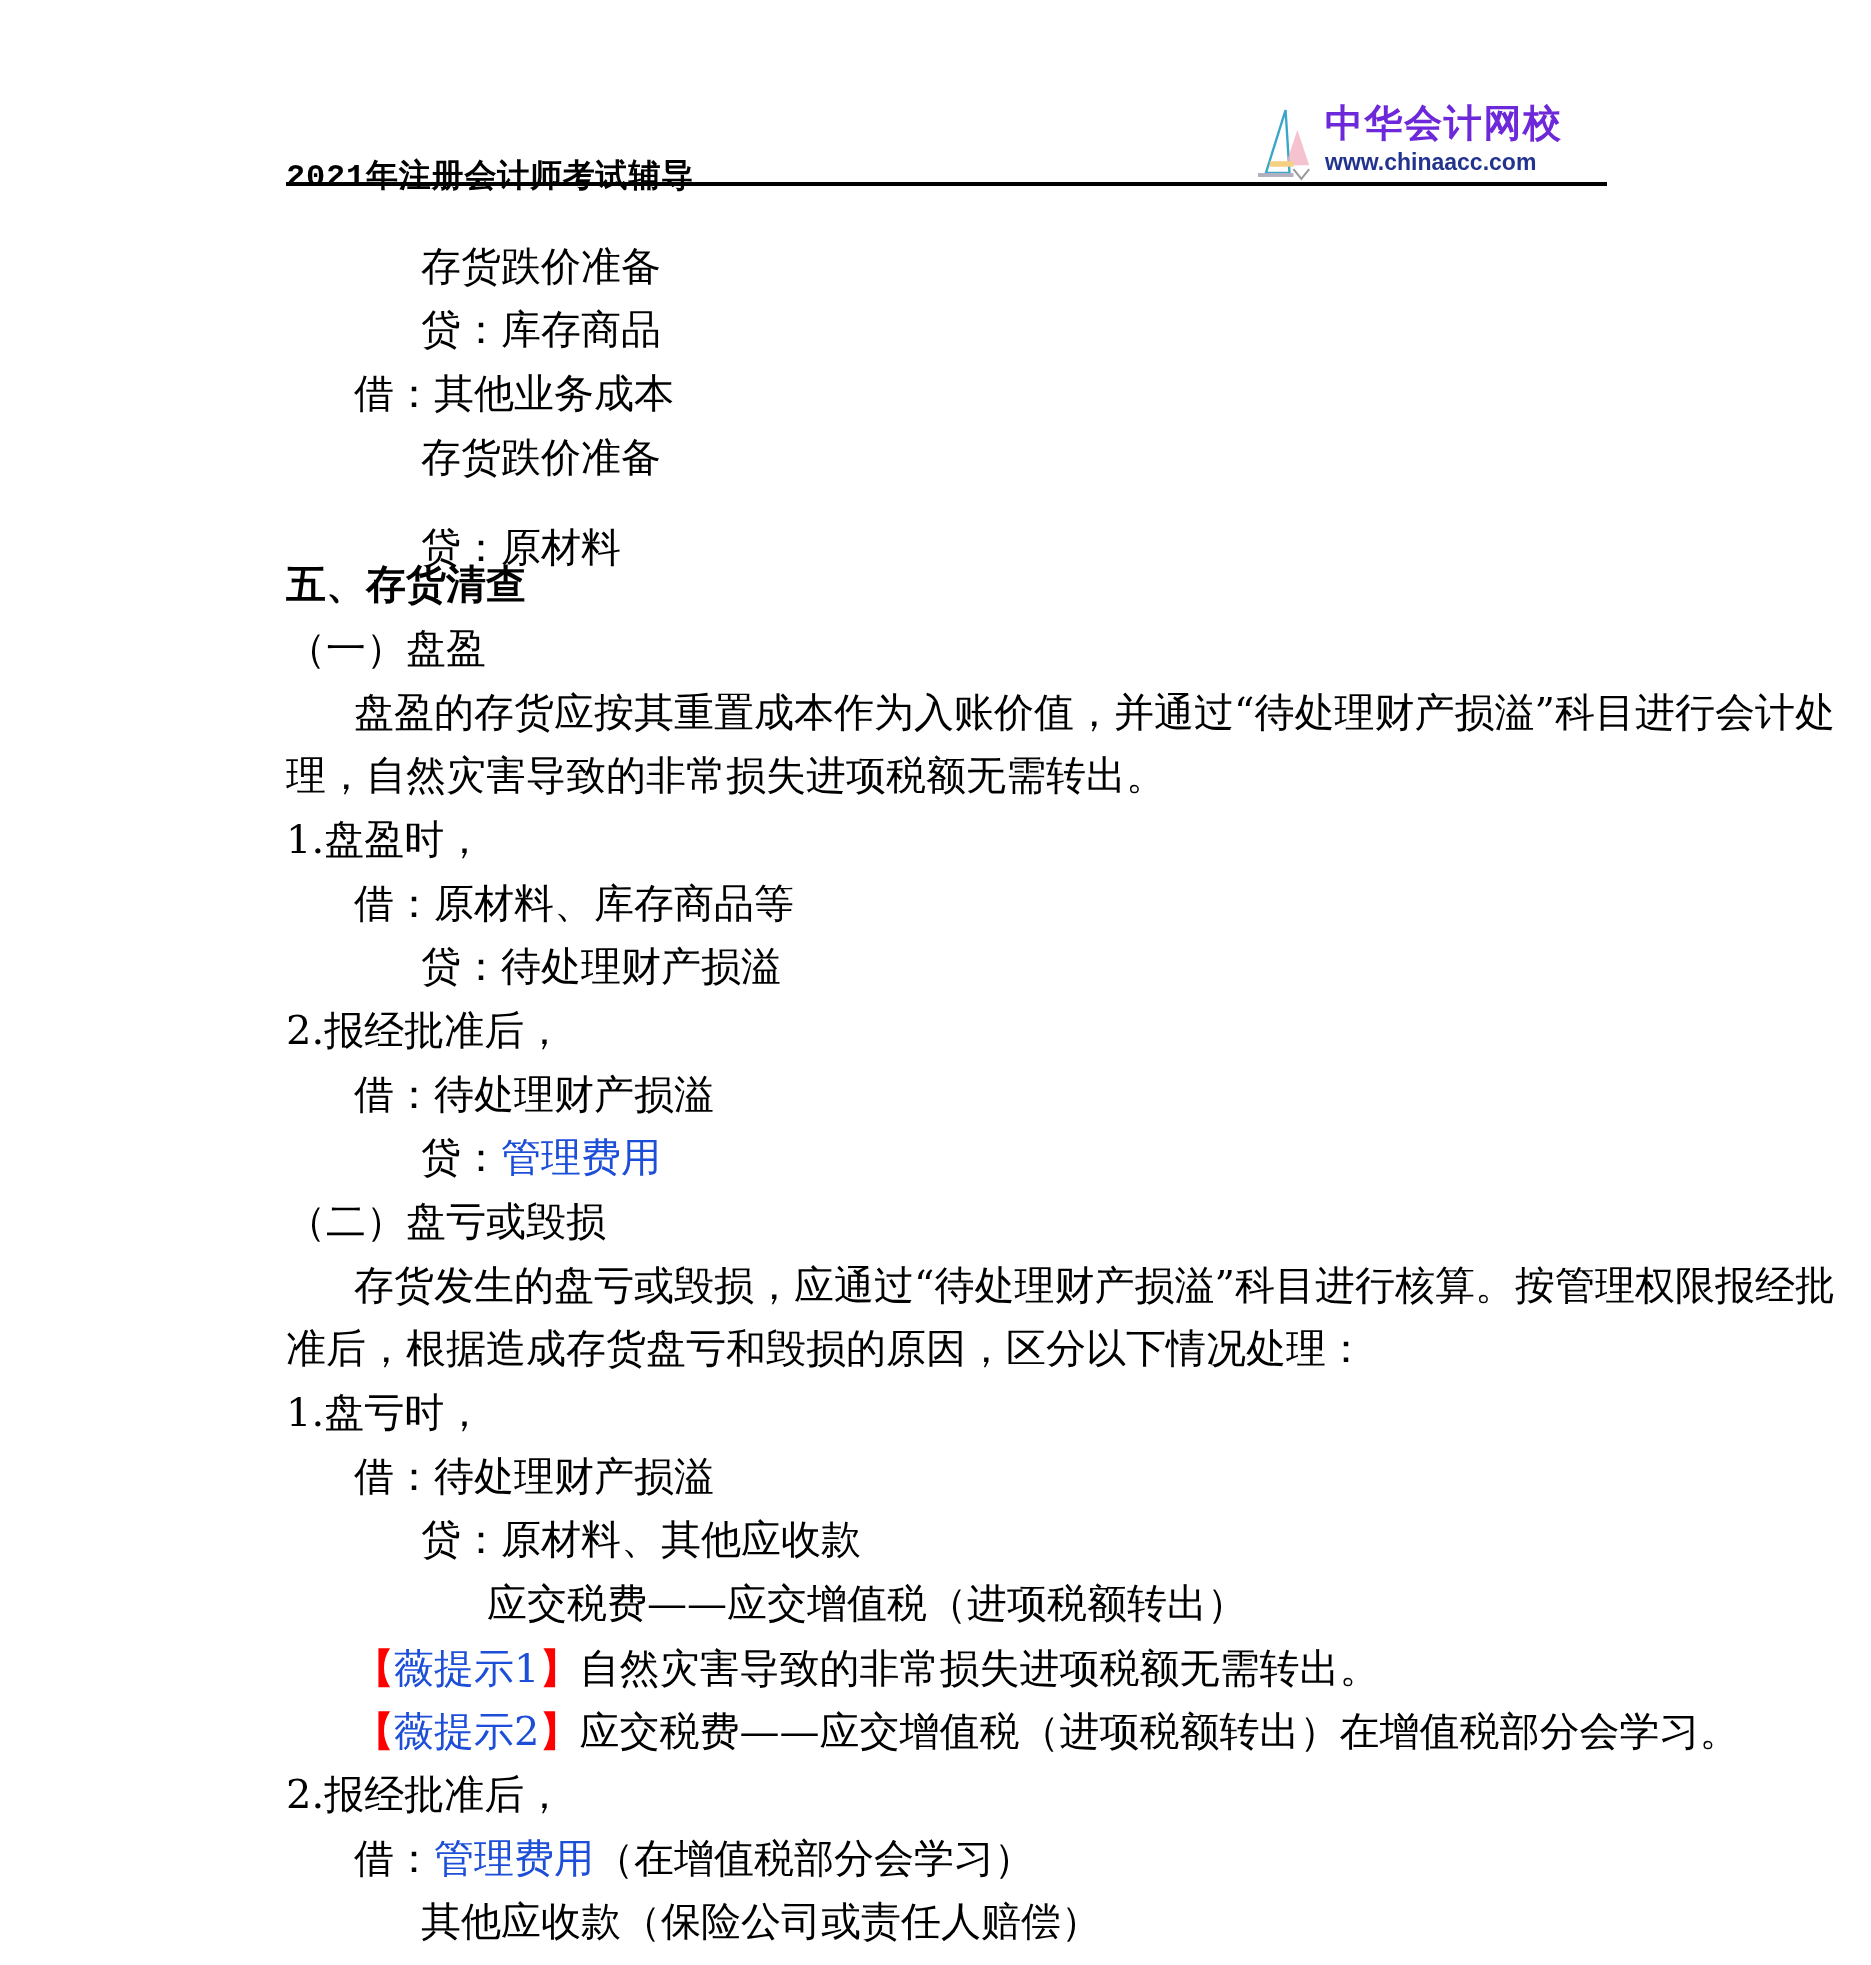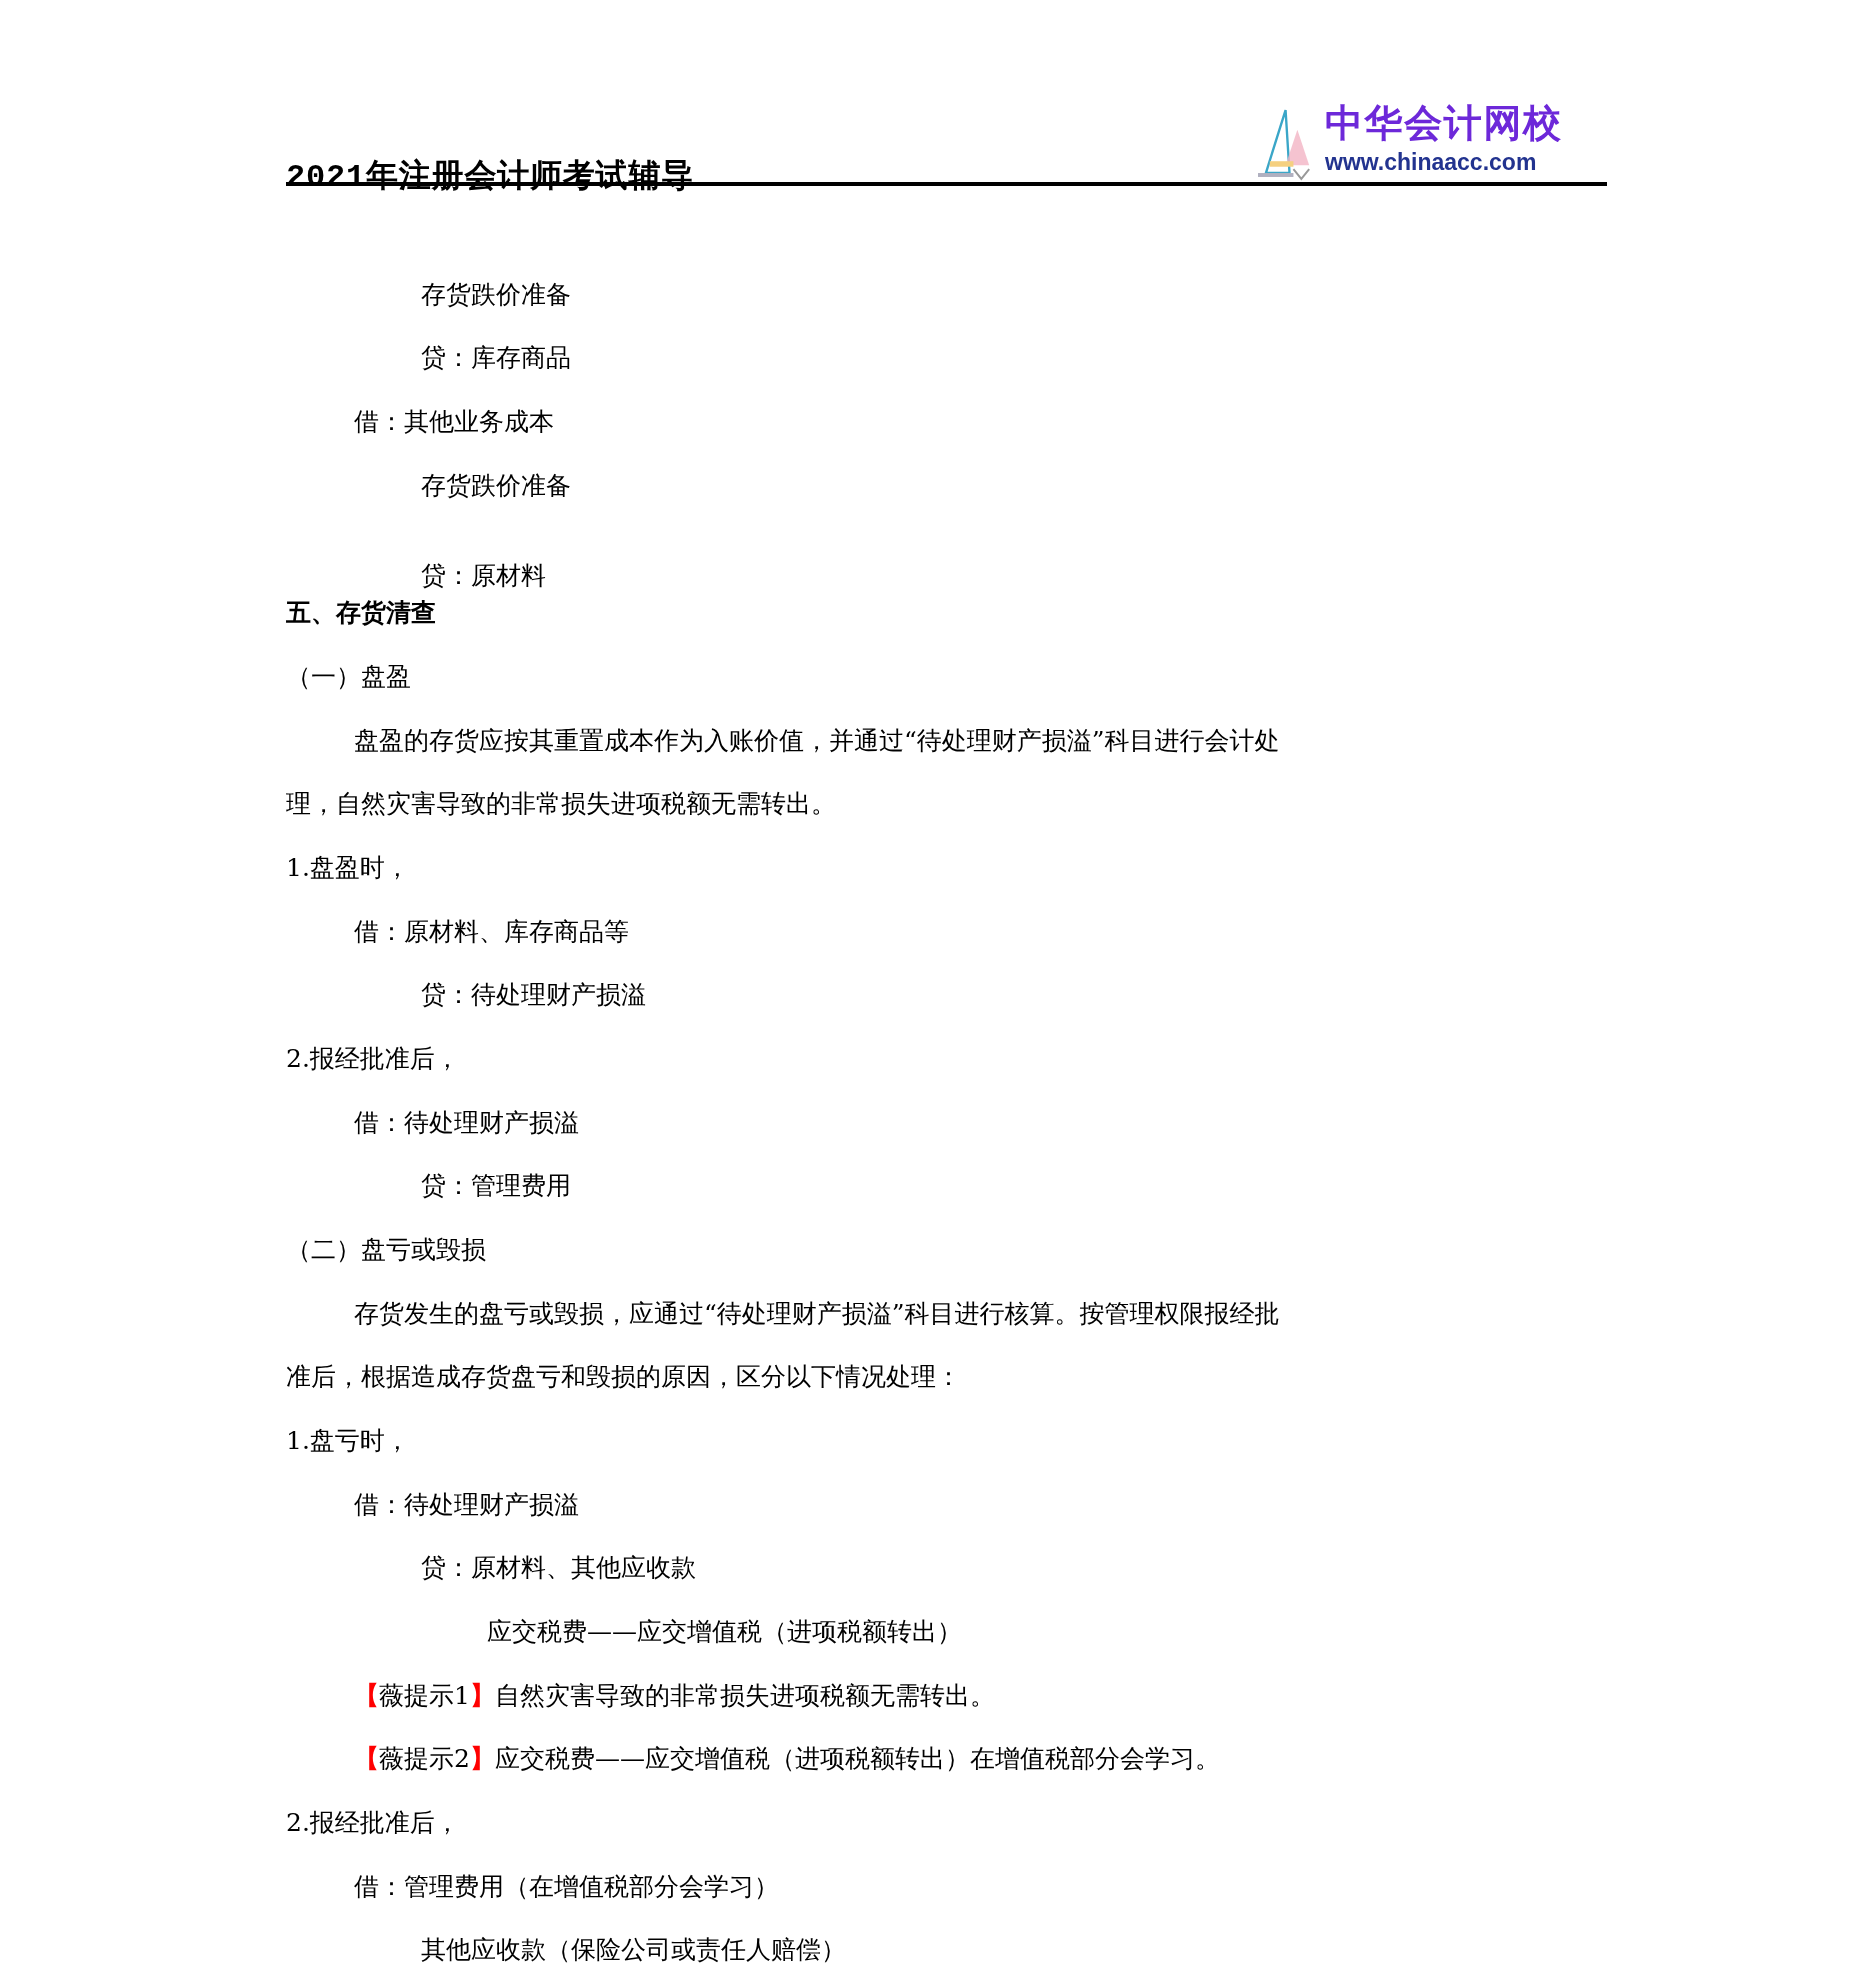--- a/index.html
+++ b/index.html
@@ -8,23 +8,23 @@
   .header-title { position:absolute; left:286px; top:138px; font-size:32px; font-weight:bold;
                   font-family:Liberation Mono, monospace; letter-spacing:0.8px;margin-top:16px; }
   .header-rule { position:absolute; left:286px; width:1321px; top:182px; height:3.5px; background:#000; }
   .logo { position:absolute; left:1258px; top:98px; width:354px; height:83px; }
   .logo-name { position:absolute; left:67px; top:0; font-size:38px; font-weight:bold; color:#6d28d9;
                font-family:"DejaVu Sans","Liberation Sans",sans-serif; letter-spacing:1.6px; }
   .logo-url { position:absolute; left:67px; top:51px; font-size:23px; font-weight:bold; color:#22338f;
               font-family:Liberation Sans, sans-serif; }
   .logo-mark { position:absolute; left:0; top:7.9px; width:63px; height:75px; }
   .body { position:absolute; left:0; top:0; width:100%; }
-  .line { position:absolute; font-size:25px; line-height:39px; white-space:nowrap;margin-top:28px; }
+  .line { position:absolute; font-size:40px; line-height:39px; white-space:nowrap; }
   .bold { font-weight:bold; font-family:"DejaVu Sans","Liberation Sans",sans-serif; }
-  .red { color:#000000; }
+  .red { color:#1d4ed8; }
   .tipbr { color:#ff0000; font-weight:bold; }
 </style>
 </head>
 <body>
 
 <div class="header-title">2021年注册会计师考试辅导</div>
 
 <div class="logo">
   <svg class="logo-mark" viewBox="0 0 160 190">
     <polygon points="70,10 20,170 80,170" fill="none" stroke="#3aa6c8" stroke-width="6"></polygon>

